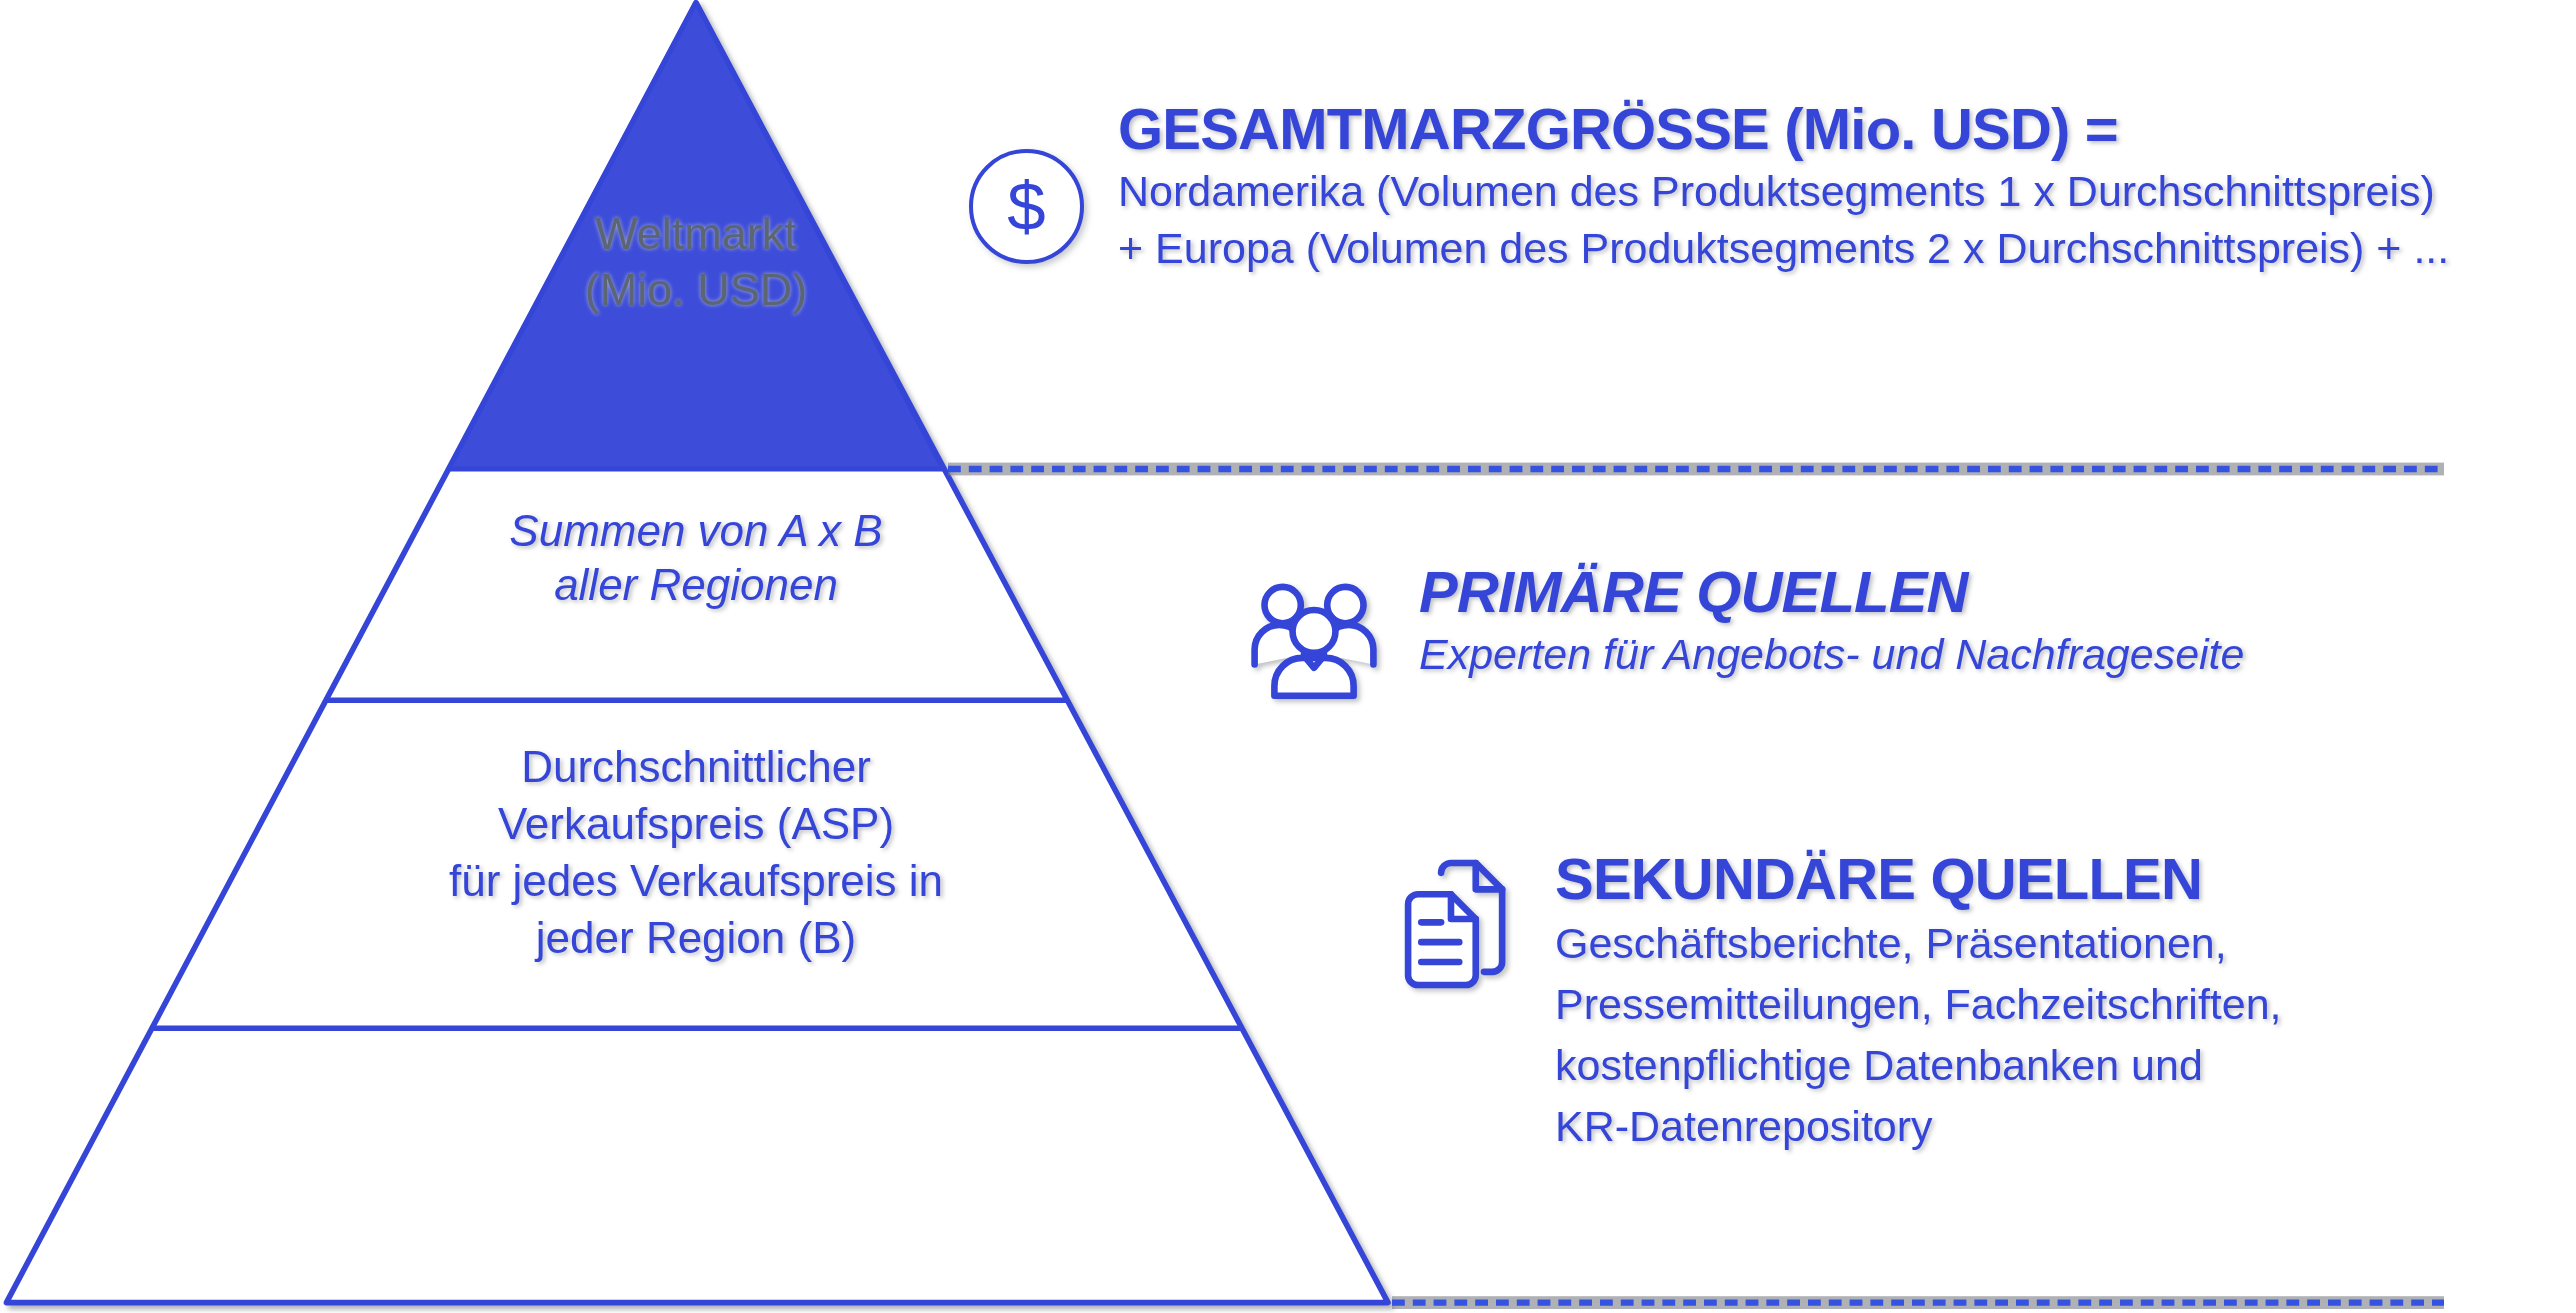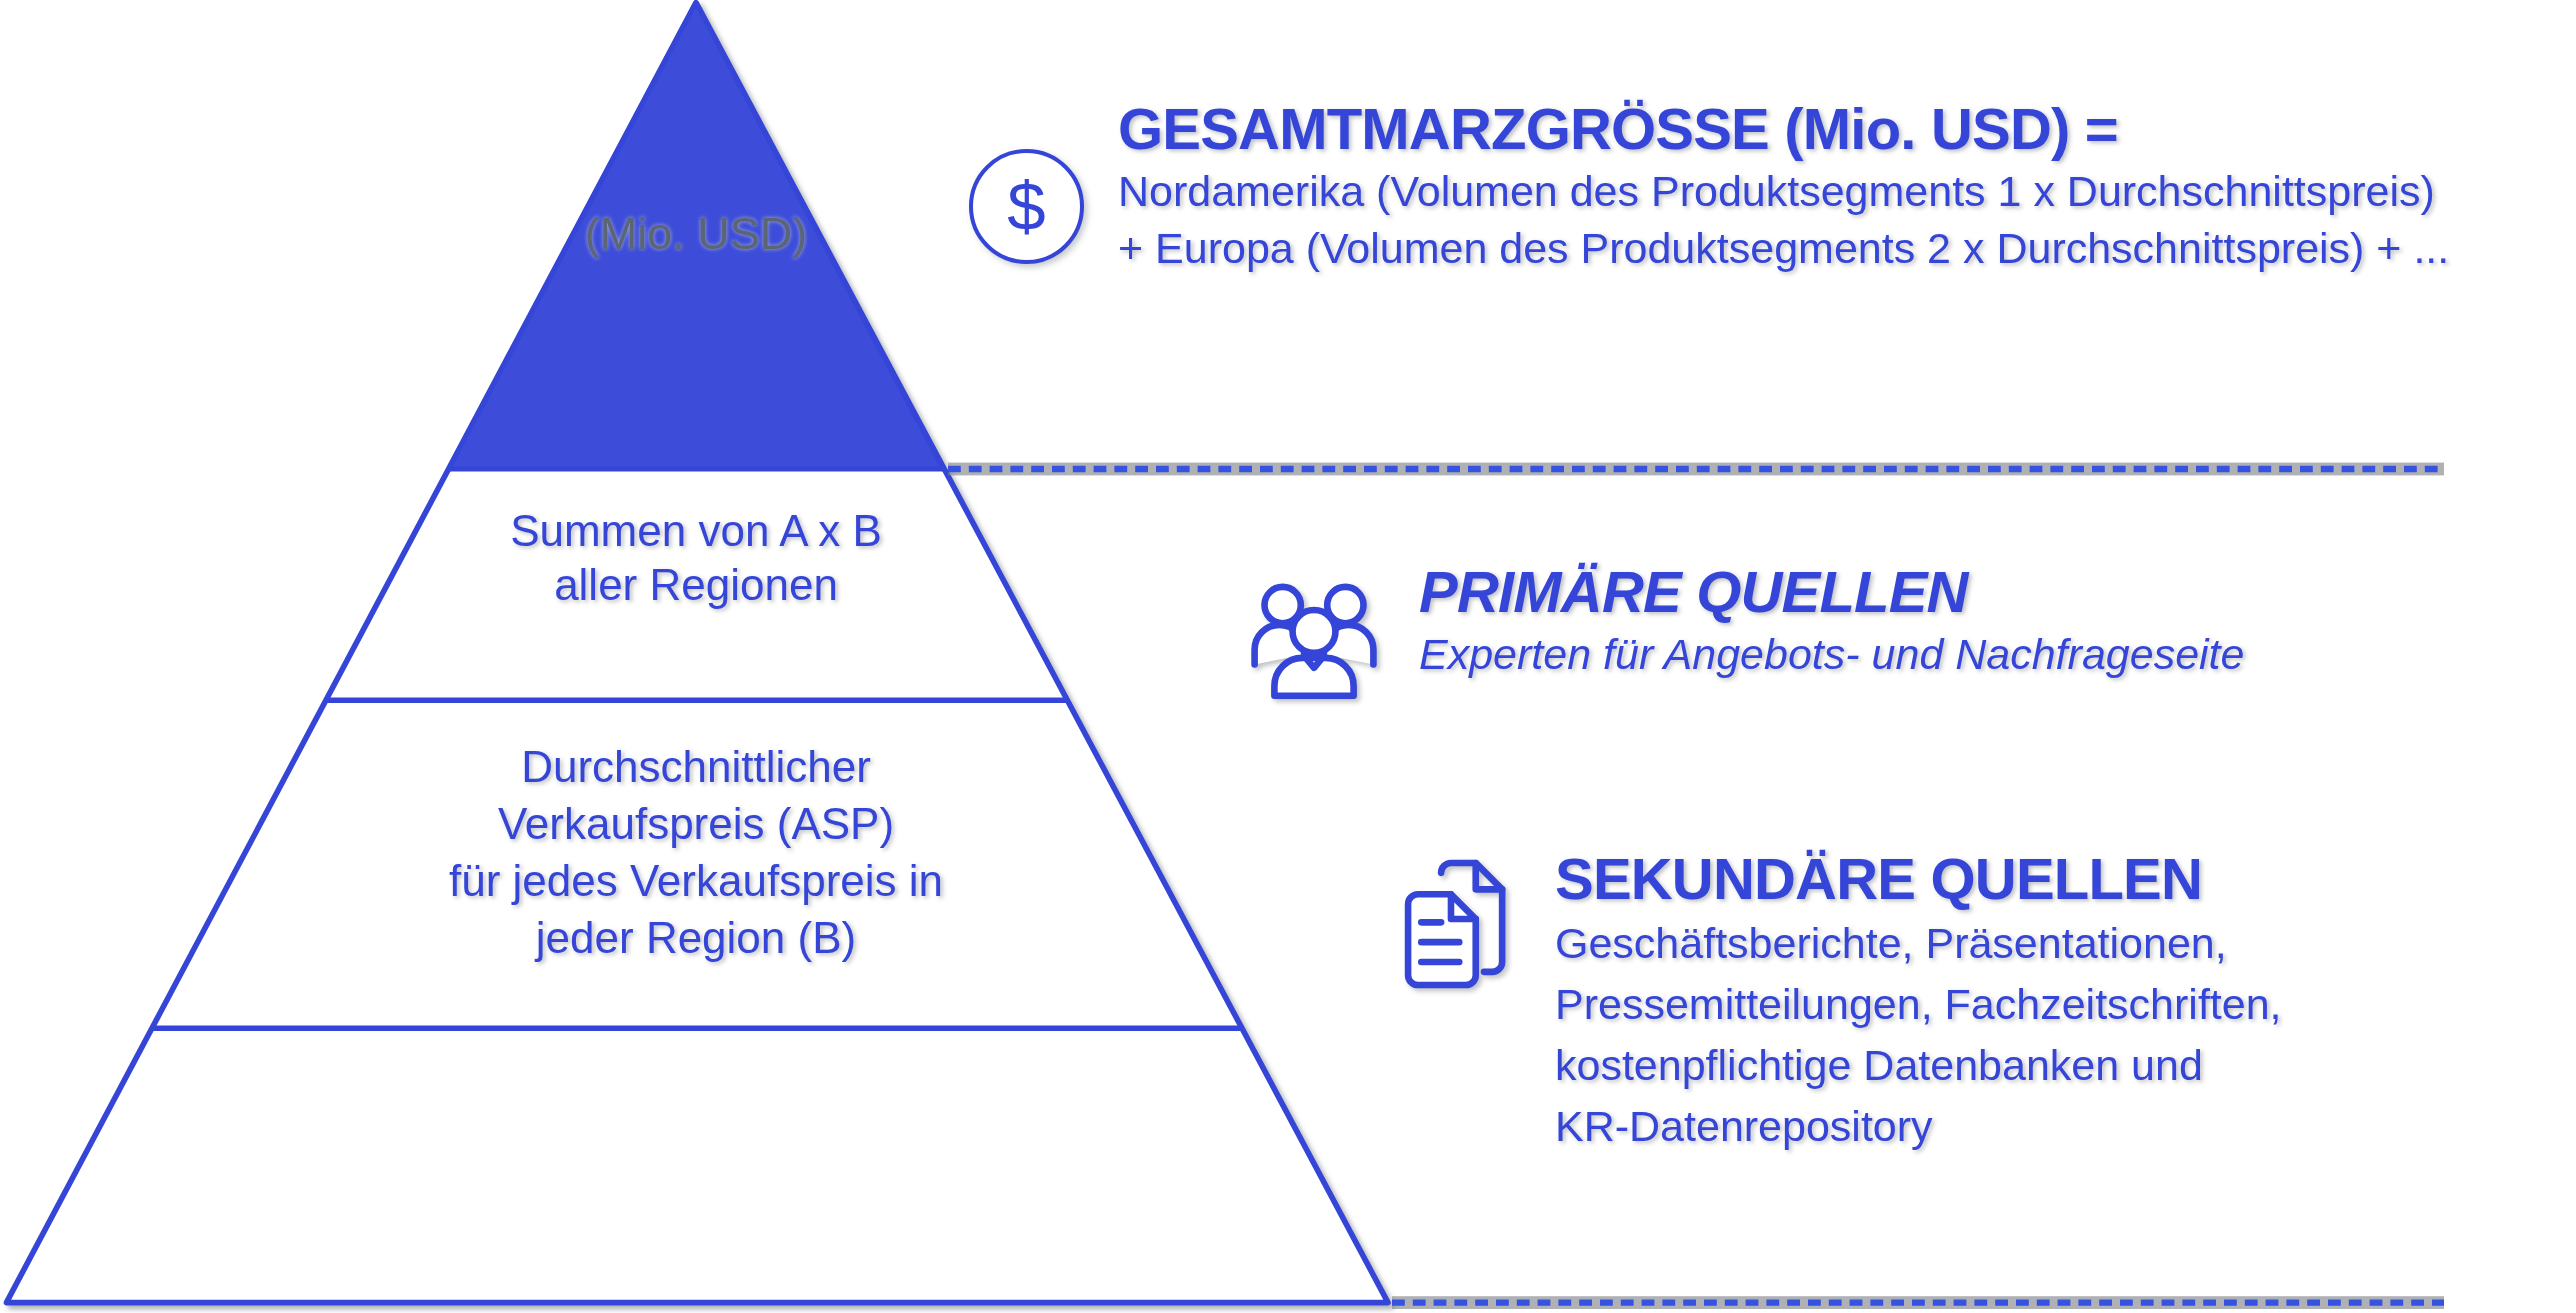--- a/index.html
+++ b/index.html
@@ -15,21 +15,21 @@
   }
   .abs{position:absolute;}
   .layer{position:absolute;left:0;top:0;}
   .blue{color:var(--accent);}
   .tshadow{text-shadow:2.4px 2.4px 4px rgba(110,114,122,0.45);}
   .center{text-align:center;}
   .h1{font-weight:700;font-size:58px;line-height:69px;letter-spacing:-0.8px;white-space:nowrap;}
   .body54{font-size:43px;line-height:57px;white-space:nowrap;}
   .body54w{font-size:43px;line-height:61px;white-space:nowrap;}
   .pyr-text{font-size:44px;line-height:56px;}
-  .pyr-text.l2{line-height:54px;}
+  .pyr-text.l2{line-height:54px;font-style:italic;}
   .pyr-text.l3{line-height:57px;}
   .top-label{
     font-size:45px;line-height:56px;color:var(--toplabel);
     text-shadow:0 0 4px rgba(190,196,204,0.85);
   }
   .dollar-badge{
     width:115px;height:115px;border:4.8px solid var(--accent);border-radius:50%;
     display:flex;align-items:center;justify-content:center;
     color:var(--accent);font-size:69px;font-weight:400;background:#fff;
     box-shadow:3.2px 3.2px 6.4px rgba(115,119,126,0.4);
@@ -60,20 +60,21 @@
     </g>
 
     <rect x="1185" y="578" width="1870" height="16" fill="#7a7d83" opacity="0.6"></rect>
     <line x1="1185" y1="586" x2="3055" y2="586" stroke="#3652e0" stroke-width="8" stroke-dasharray="16 10"></line>
 
     <rect x="1740" y="1620" width="1315" height="16" fill="#7a7d83" opacity="0.6"></rect>
     <line x1="1740" y1="1628" x2="3055" y2="1628" stroke="#3652e0" stroke-width="8" stroke-dasharray="16 10"></line>
   </svg>
 
   <div class="abs center top-label" style="left:416px;top:206px;width:560px;">
+    <div>Weltmarkt</div>
     <div>(Mio. USD)</div>
   </div>
 
   <div class="abs center blue tshadow pyr-text l2" style="left:336px;top:504px;width:720px;">
     <div>Summen von A x B</div>
     <div>aller Regionen</div>
   </div>
 
   <div class="abs center blue tshadow pyr-text l3" style="left:136px;top:738px;width:1120px;text-align:center;">
     <div>Durchschnittlicher</div>

